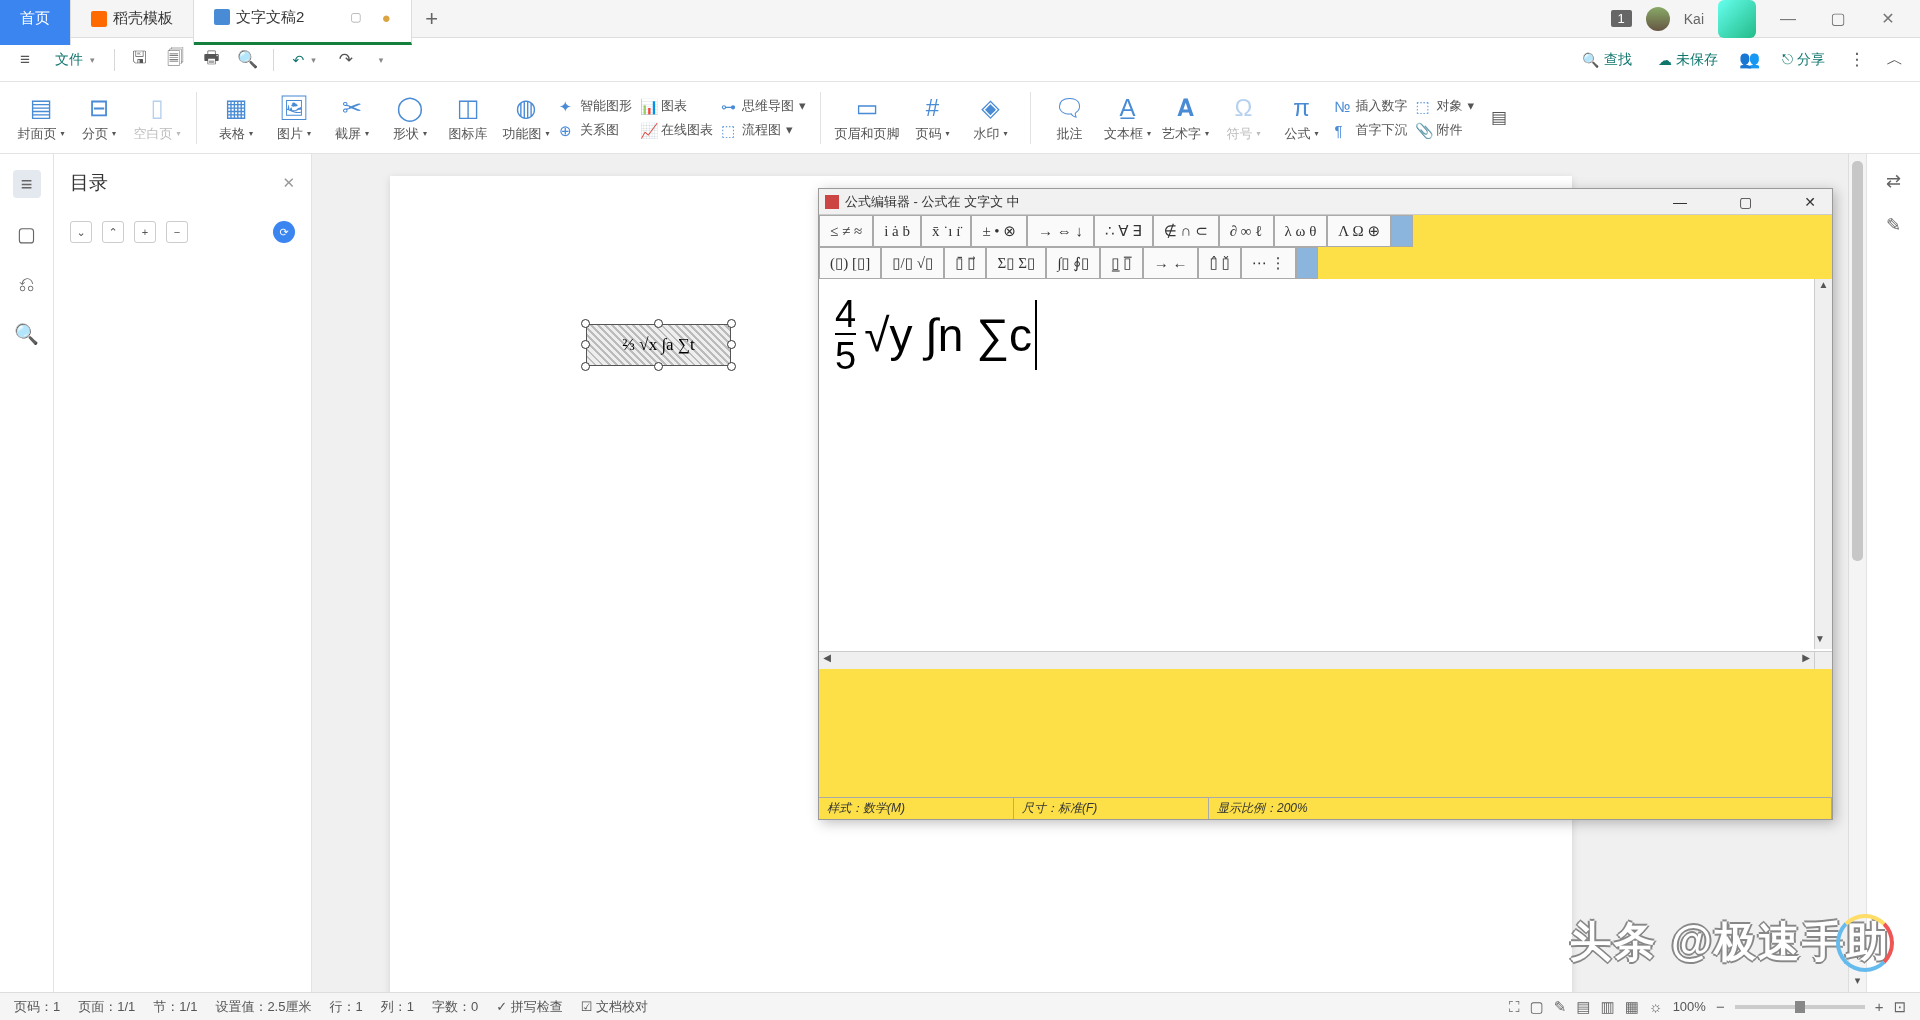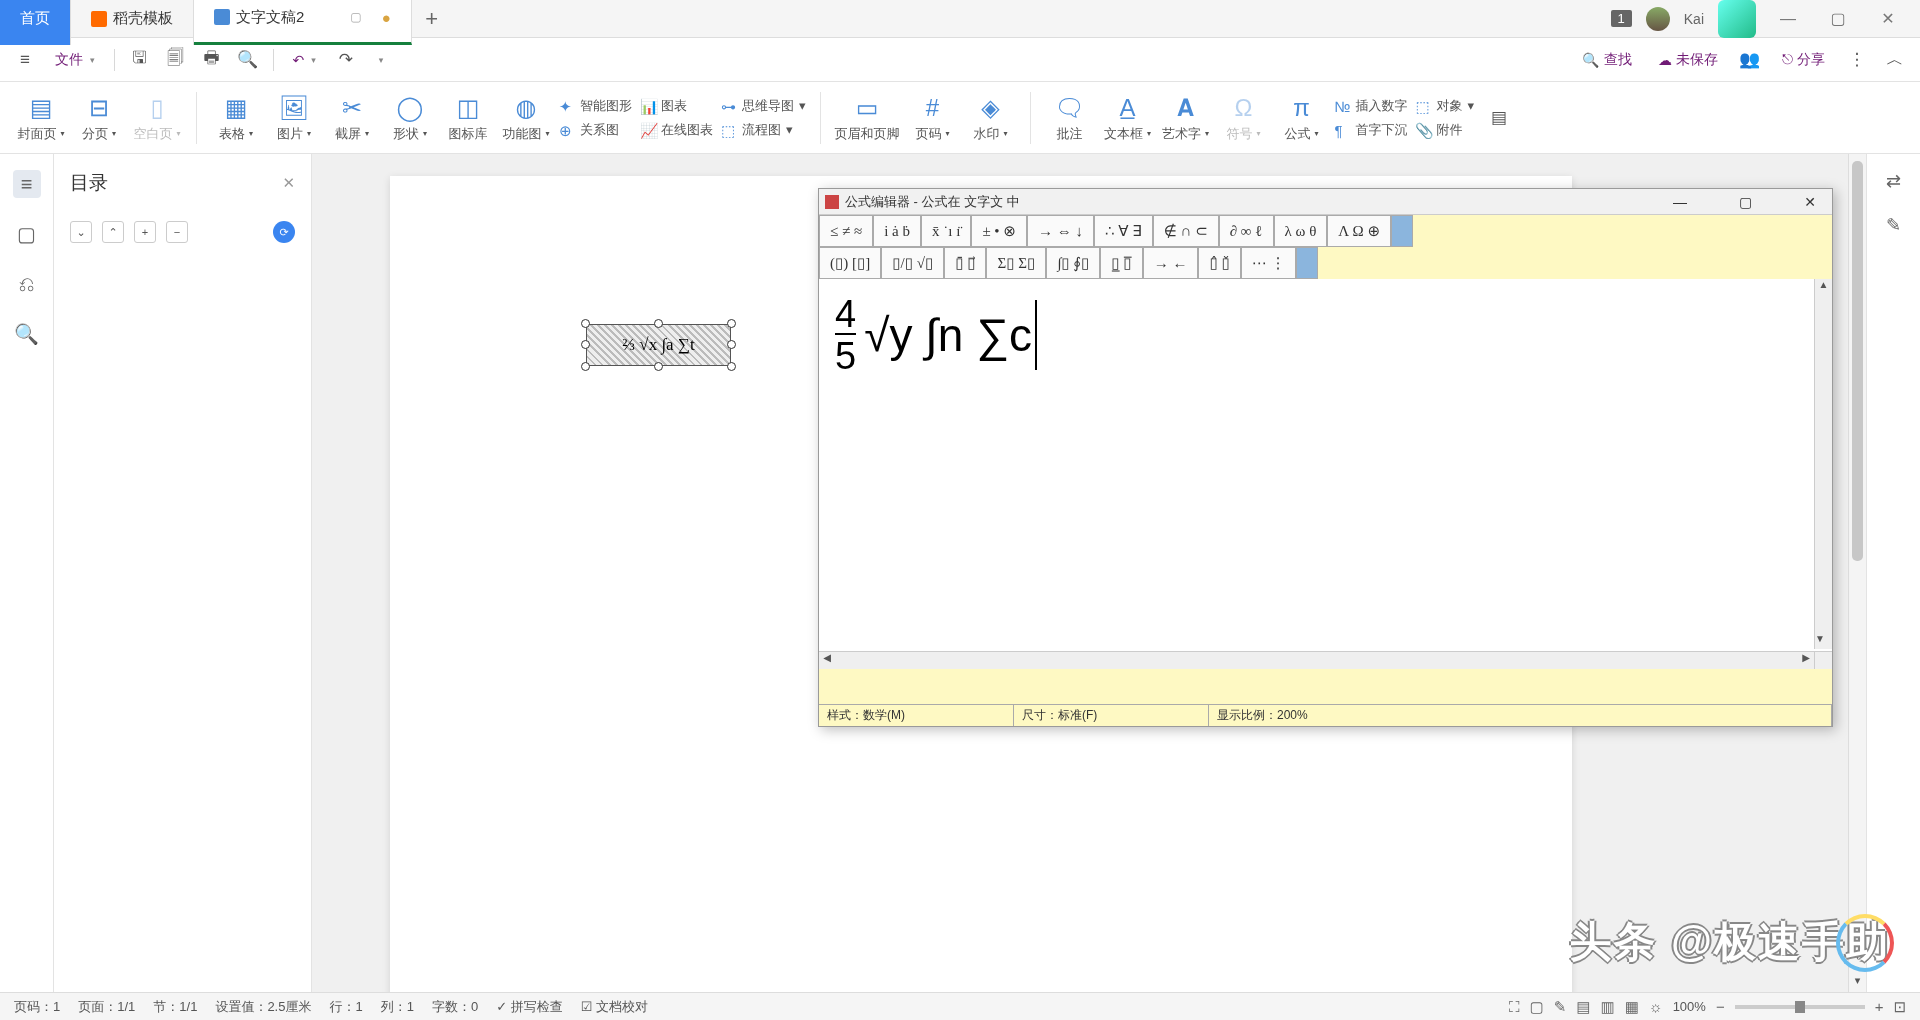--- a/index.html
+++ b/index.html
@@ -11,21 +11,21 @@
 .tab-icon { width:16px; height:16px; display:inline-block; }
 .tab-icon.dao { background:#ff6a00; border-radius:2px; }
 .tab-icon.word { background:#4a8bd6; border-radius:2px; }
 .newtab { width:40px; height:38px; display:flex; align-items:center; justify-content:center; font-size:22px; color:#666; cursor:pointer; }
 .tb-right { margin-left:auto; display:flex; align-items:center; gap:14px; padding-right:14px; color:#666; }
 .badge-num { background:#666; color:#fff; padding:1px 7px; border-radius:2px; font-size:13px; }
 .avatar { width:24px; height:24px; border-radius:50%; background:linear-gradient(#8a6,#654); }
 .ang-logo { width:38px; height:38px; background:linear-gradient(135deg,#6fe,#2b8); border-radius:6px; }
 .winbtn { width:36px; height:36px; display:flex; align-items:center; justify-content:center; cursor:pointer; color:#777; font-size:16px; }
 .filerow { height:44px; display:flex; align-items:center; gap:14px; padding:0 14px; border-bottom:1px solid #e3e3e3; }
-.menubtn { display:flex; align-items:center; gap:4px; color:#701a75; cursor:pointer; padding:3px 5px; }
+.menubtn { display:flex; align-items:center; gap:4px; color:#0f766e; cursor:pointer; padding:3px 5px; }
 .menubtn.chev::after { content:"▾"; font-size:9px; margin-left:3px; color:#888; }
 .sep { width:1px; height:22px; background:#d8d8d8; }
 .iconbtn { width:22px; height:22px; display:flex; align-items:center; justify-content:center; cursor:pointer; color:#555; font-size:17px; }
 .ribbon-tabs { display:flex; gap:22px; margin-left:18px; }
 .rtab { padding:5px 8px; cursor:pointer; color:#333; }
 .rtab.active { background:#3a85f0; color:#fff; border-radius:14px; padding:5px 16px; }
 .fr-right { margin-left:auto; display:flex; align-items:center; gap:16px; color:#555; }
 .ribbon { height:72px; display:flex; align-items:center; padding:0 16px; gap:8px; border-bottom:1px solid #e3e3e3; background:#fff; }
 .rgroup { display:flex; flex-direction:column; align-items:center; gap:2px; cursor:pointer; min-width:50px; }
 .rgroup .ricon { width:30px; height:30px; display:flex; align-items:center; justify-content:center; font-size:24px; color:#4a8bd6; }
@@ -56,42 +56,42 @@
 .h-tc{top:-5px;left:50%;margin-left:-5px}.h-bc{bottom:-5px;left:50%;margin-left:-5px}
 .h-ml{top:50%;left:-5px;margin-top:-5px}.h-mr{top:50%;right:-5px;margin-top:-5px}
 .rightsidebar { width:54px; background:#fff; border-left:1px solid #e3e3e3; display:flex; flex-direction:column; align-items:center; gap:22px; padding-top:16px; }
 .rightsidebar .ic { font-size:18px; color:#666; cursor:pointer; }
 .scrollbar-v { width:18px; background:#f4f4f4; border-left:1px solid #ddd; position:relative; }
 .scrollbar-v .thumb { position:absolute; top:7px; left:3px; right:3px; height:400px; background:#c7c7c7; border-radius:5px; }
 .scrollbar-v .arrow { position:absolute; left:0; right:0; height:18px; display:flex; align-items:center; justify-content:center; font-size:10px; color:#555; cursor:pointer; }
 .scrollbar-v .arrow.up{top:0}.scrollbar-v .arrow.down{bottom:28px}
 .scrollbar-v .pgbtn { position:absolute; bottom:5px; left:0;right:0; font-size:11px; text-align:center; color:#555; cursor:pointer; }
 
-.eqwin { position:absolute; left:818px; top:188px; width:1015px; height:539px; background:#fef9c3; border:1px solid #9a9a9a; box-shadow:3px 3px 12px rgba(0,0,0,0.25); }
+.eqwin { position:absolute; left:818px; top:188px; width:1015px; height:632px; background:#fde047; border:1px solid #9a9a9a; box-shadow:3px 3px 12px rgba(0,0,0,0.25); }
 .eqwin-tb { height:26px; background:#f1f1f1; display:flex; align-items:center; padding:0 6px; font-size:13px; border-bottom:1px solid #ccc; }
 .eq-icon { width:14px; height:14px; background:#c44; margin-right:6px; }
 .eqwin-ctrl { margin-left:auto; display:flex; gap:32px; font-size:14px; color:#333; }
 .eqwin-ctrl span { cursor:pointer; padding:0 10px; }
 .eqmenu { height:24px; display:flex; gap:18px; padding:3px 10px; font-size:13px; border-bottom:1px solid #ccc; }
 .eqmenu span { cursor:pointer; }
 .eqtoolbar { display:flex; flex-wrap:wrap; }
 .eqtoolrow { display:flex; height:32px; }
 .eqgrp { border:1px solid #aaa; padding:2px 10px; display:flex; align-items:center; gap:6px; font-size:15px; font-family:serif; cursor:pointer; background:#fafafa; }
 .eqgrp.wide { flex:1; background:#8bb5dd; }
 .eqcanvas { height:390px; background:#fff; position:relative; overflow:hidden; }
 .eqformula { position:absolute; left:16px; top:16px; font-family:"Times New Roman",serif; font-size:46px; display:flex; align-items:center; color:#000; }
 .frac { display:inline-flex; flex-direction:column; align-items:center; font-size:38px; line-height:1; }
 .frac .den{border-top:2px solid #000;padding-top:2px;}
 .eqcursor { display:inline-block; width:2px; height:70px; background:#000; margin-left:3px; }
 .eq-scroll-v { position:absolute; top:0; bottom:20px; right:0; width:18px; background:#efefef; border-left:1px solid #ccc; }
 .eq-scroll-v .a{height:16px;text-align:center;font-size:10px;cursor:pointer;color:#555}
 .eq-scroll-h { position:absolute; left:0; right:18px; bottom:0; height:18px; background:#efefef; border-top:1px solid #ccc; display:flex; }
 .eq-scroll-h .a{width:16px;text-align:center;font-size:10px;cursor:pointer;color:#555}
 .eq-scrcorner{position:absolute;bottom:0;right:0;width:18px;height:18px;background:#efefef;border-left:1px solid #ccc;border-top:1px solid #ccc;}
-.eqstatus { position:absolute; left:0; right:0; bottom:0; height:22px; display:flex; font-size:12px; border-top:1px solid #aaa; }
+.eqstatus { position:absolute; left:0; right:0; bottom:0; height:22px; display:flex; font-size:12px; border-top:1px solid #aaa;font-style:italic; }
 .eqstatus .cell { border-right:1px solid #aaa; padding:2px 8px; flex:0 0 195px; }
 
 .statusbar { position:absolute; left:0; right:0; bottom:0; height:28px; background:#f5f5f5; border-top:1px solid #ddd; display:flex; align-items:center; padding:0 14px; font-size:13px; color:#555; gap:18px; }
 .statusbar .right { margin-left:auto; display:flex; align-items:center; gap:10px; }
 .status-ico { font-size:15px; cursor:pointer; color:#666; }
 .zoom-slider { width:130px; height:4px; background:#ccc; position:relative; }
 .zoom-slider .knob { position:absolute; top:-4px; left:50%; width:10px; height:12px; background:#888; margin-left:-5px; }
 
 .watermark { position:absolute; right:30px; bottom:50px; font-size:42px; color:#fff; text-shadow: -2px 0 #888, 0 2px #888, 2px 0 #888, 0 -2px #888; font-weight:600; pointer-events:none; letter-spacing:2px;}
 .watermark-circle { position:absolute; right:26px; bottom:48px; width:58px; height:58px; border:4px solid #6be; border-radius:50%; border-top-color:#fd6; border-right-color:#e55; pointer-events:none;}

